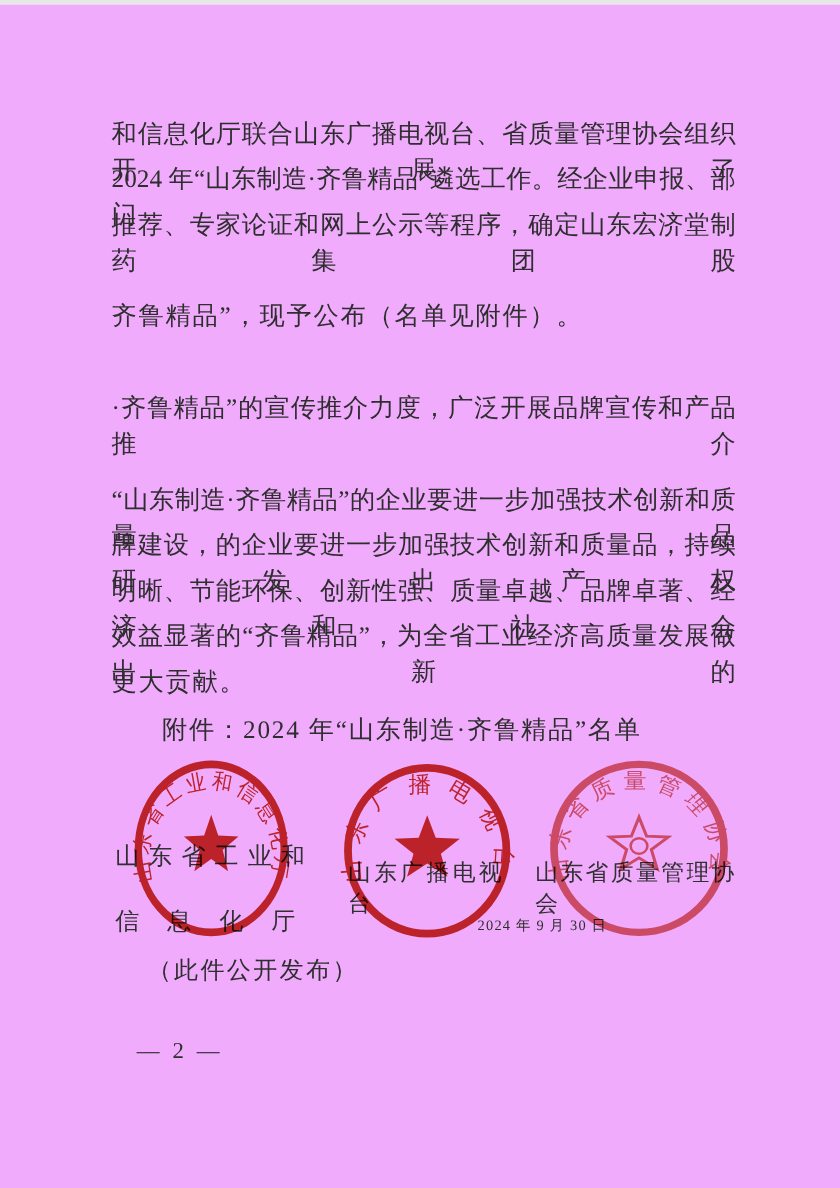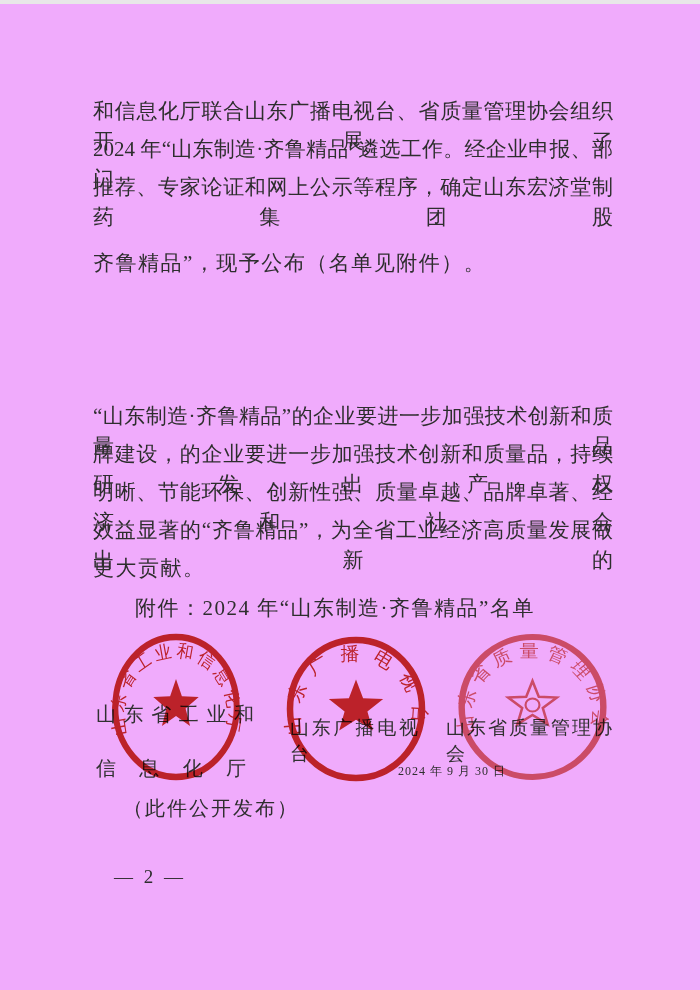--- a/index.html
+++ b/index.html
@@ -50,20 +50,21 @@
 </head>
 <body>
 
 <div class="page">
 
   <div class="bline" style="top:92px">和信息化厅联合山东广播电视台、省质量管理协会组织开展了</div>
   <div class="bline" style="top:130px">2024 年“山东制造·齐鲁精品”遴选工作。经企业申报、部门</div>
   <div class="bline" style="top:168px">推荐、专家论证和网上公示等程序，确定山东宏济堂制药集团股</div>
   <div class="bline short" style="top:244px">齐鲁精品”，现予公布（名单见附件）。</div>
 
+  <div class="bline" style="top:321px">·齐鲁精品”的宣传推介力度，广泛开展品牌宣传和产品推介</div>
   <div class="bline" style="top:397px">“山东制造·齐鲁精品”的企业要进一步加强技术创新和质量品</div>
   <div class="bline" style="top:435px">牌建设，的企业要进一步加强技术创新和质量品，持续研发出产权</div>
   <div class="bline" style="top:473px">明晰、节能环保、创新性强、质量卓越、品牌卓著、经济和社会</div>
   <div class="bline" style="top:511px">效益显著的“齐鲁精品”，为全省工业经济高质量发展做出新的</div>
   <div class="bline short" style="top:549px">更大贡献。</div>
 
   <div class="bline attach" style="top:589px">附件：2024 年“山东制造·齐鲁精品”名单</div>
 
   <div class="sig justify" style="left:96px; top:697px; width:158px;">山东省工业和</div>
   <div class="sig justify" style="left:96px; top:751px; width:150px;">信息化厅</div>

